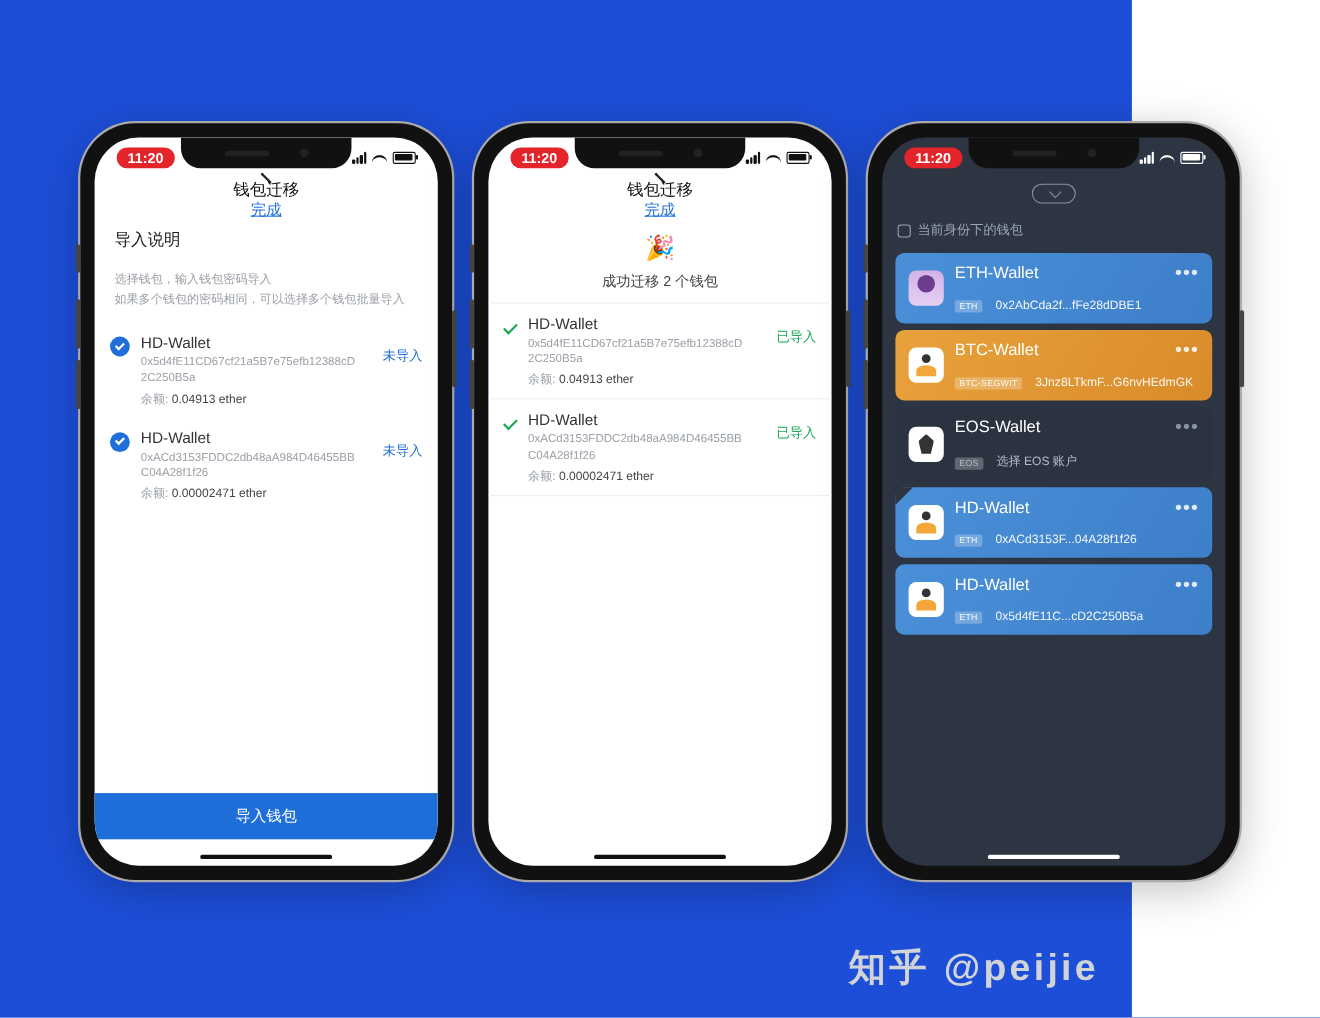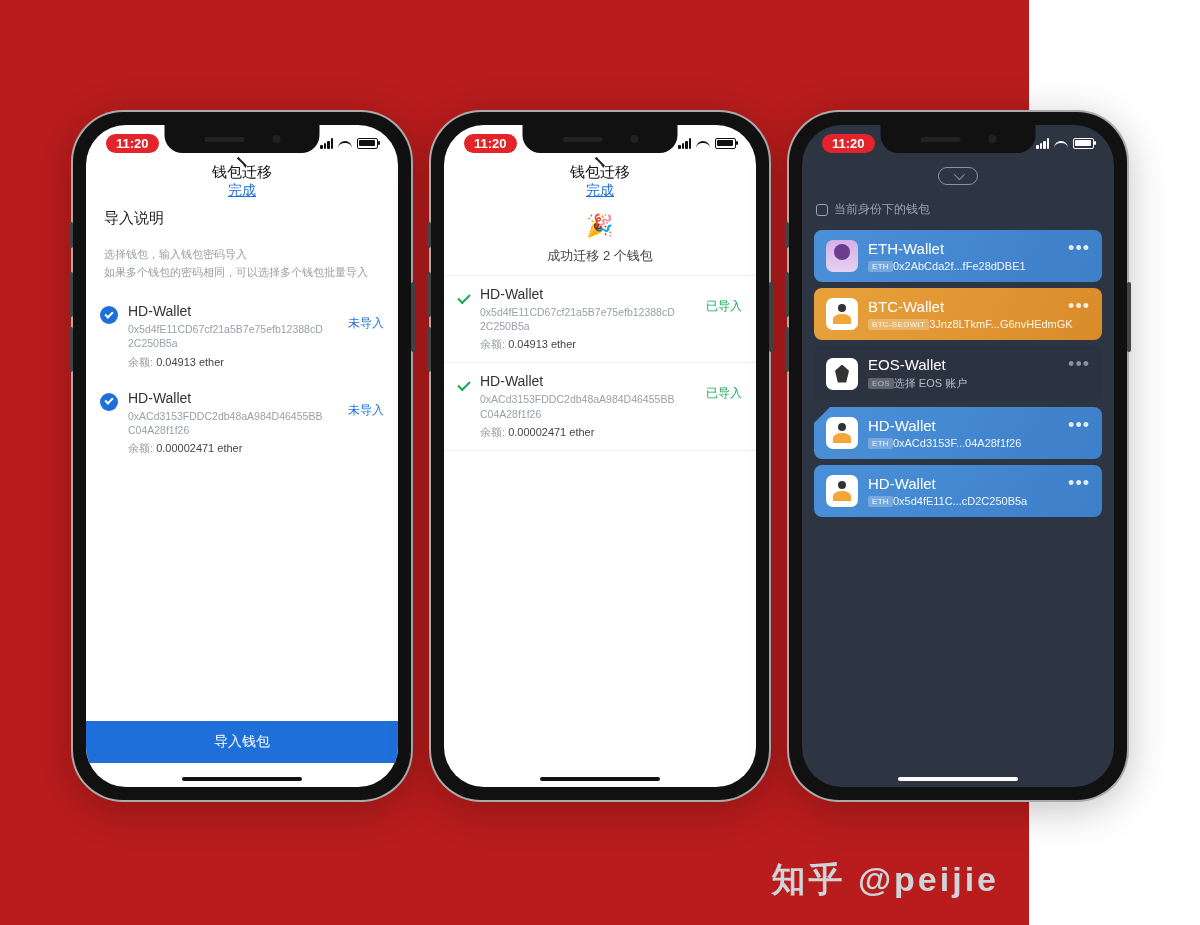--- a/index.html
+++ b/index.html
@@ -1,17 +1,17 @@
 <!DOCTYPE html>
 <html><head>
 <meta charset="utf-8">
 <style>
   *{box-sizing:border-box;margin:0;padding:0;font-family:-apple-system,BlinkMacSystemFont,"Helvetica Neue",Arial,sans-serif;}
   body{background:#fff;}
-  .canvas{position:relative;width:1029px;height:925px;background:#b91c1c;}
+  .canvas{position:relative;width:1029px;height:925px;background:#1d4ed8;}
   .row{position:absolute;top:112px;left:0;width:1200px;display:flex;gap:20px;justify-content:center;}
   
   .phone{position:relative;width:338px;height:688px;background:#111;border-radius:50px;padding:13px;box-shadow:0 0 0 2px #aaa, 0 8px 40px rgba(0,0,0,.25);}
   .phone .screenWrap{width:100%;height:100%;border-radius:40px;overflow:hidden;position:relative;background:#fff;}
   .phone.dark .screenWrap{background:#2D3442;}
   .notch{position:absolute;top:0;left:50%;transform:translateX(-50%);width:155px;height:28px;background:#111;border-bottom-left-radius:18px;border-bottom-right-radius:18px;z-index:10;display:flex;align-items:center;justify-content:center;gap:28px;}
   .notch .spk{width:40px;height:5px;background:#222;border-radius:3px;}
   .notch .cam{width:8px;height:8px;background:#222;border-radius:50%;}
   .sideBtn{position:absolute;background:#444;border-radius:2px;}
   .sb1{left:-4px;top:110px;width:4px;height:26px;}
@@ -80,21 +80,21 @@
   .avatar{width:32px;height:32px;border-radius:7px;background:#fff;flex:none;display:flex;align-items:center;justify-content:center;overflow:hidden;}
   .avEth{background:linear-gradient(#d4b1e8,#e5d0f2);}
   .avEth::after{content:"";width:16px;height:16px;border-radius:50%;background:#6b3d8c;margin-top:-8px;}
   .avBtc,.avHd{background:#fff;position:relative;}
   .avBtc::before,.avHd::before{content:"";position:absolute;width:18px;height:10px;background:#f4a638;bottom:6px;border-radius:50% 50% 0 0;}
   .avBtc::after,.avHd::after{content:"";position:absolute;width:8px;height:8px;background:#333;border-radius:50%;top:6px;}
   .avEos{background:#fff;}
   .avEos::after{content:"";width:14px;height:18px;background:#333;clip-path:polygon(50% 0,100% 35%,80% 100%,20% 100%,0 35%);}
   .cBody{flex:1;color:#fff;}
   .cTitle{font-size:15px;font-weight:500;}
-  .cSub{font-size:11px;opacity:.92;margin-top:3px;display:flex;align-items:center;gap:0;}
+  .cSub{font-size:11px;opacity:.92;margin-top:15px;display:flex;align-items:flex-end;gap:12px;}
   .tag{font-size:8px;padding:1px 4px;border-radius:2px;background:rgba(255,255,255,.28);letter-spacing:.3px;}
   .cEos .cSub{color:#bfc6d4;}
   .more{color:#fff;opacity:.85;font-size:18px;letter-spacing:1px;position:absolute;top:8px;right:12px;}
   .cEos .more{color:#9aa4b6;}
   
   .wm{position:absolute;right:30px;bottom:22px;font-size:34px;color:#d0d3d7;letter-spacing:3px;font-weight:700;white-space:nowrap;}
 </style>
 </head>
 <body>
 

